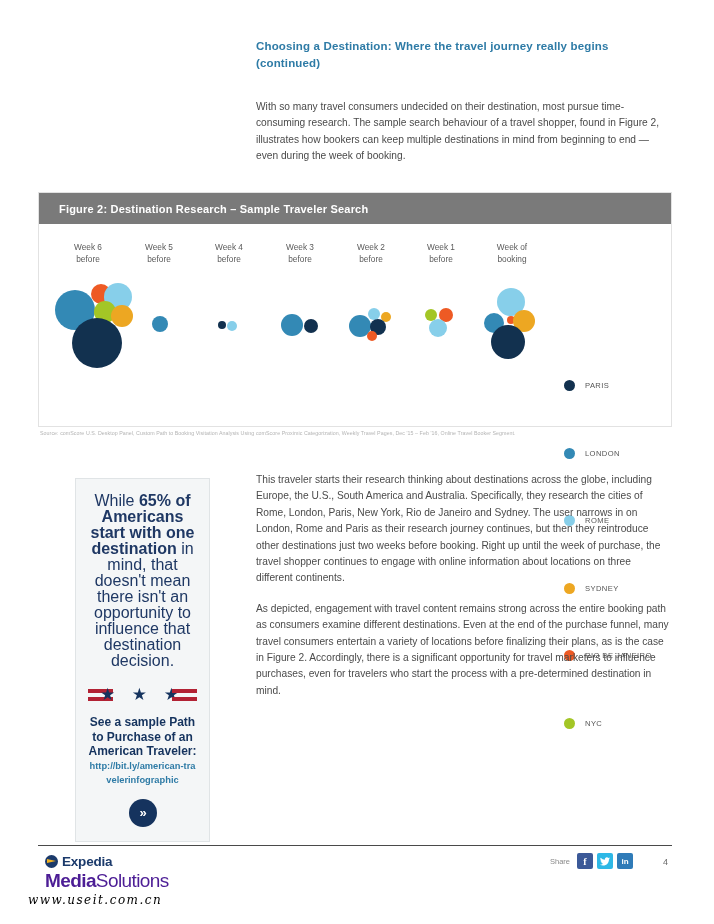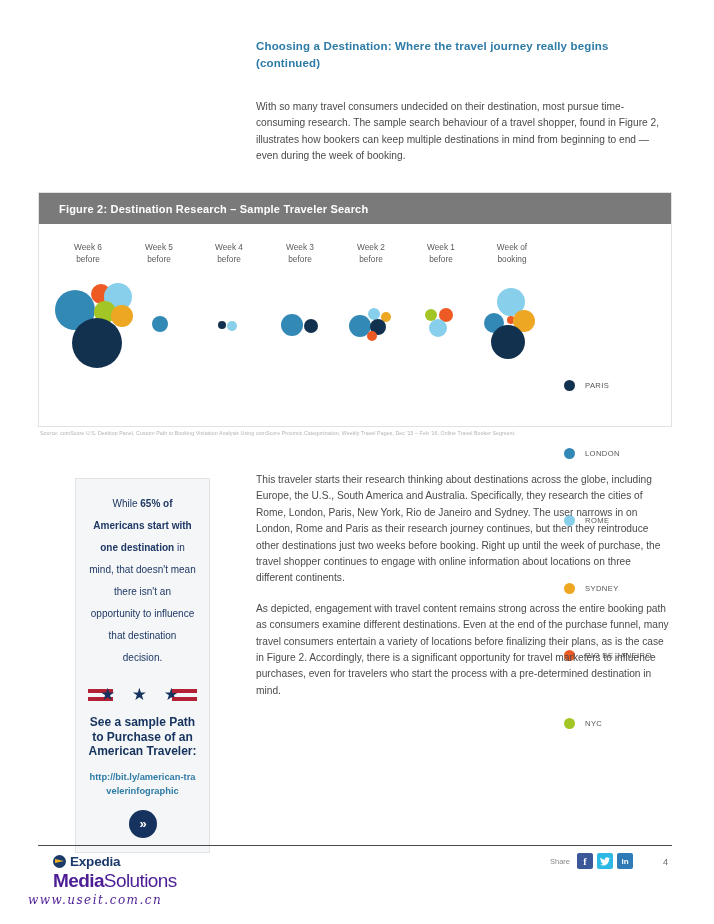--- a/index.html
+++ b/index.html
@@ -63,21 +63,21 @@
     font-size:5.3px; color:#b4b4b4; letter-spacing:0.05px;
   }
 
   
   .callout{
     position:absolute; left:75px; top:478px; width:135px;
     background:#f4f6f7; border:1px solid #e0e4e6; box-sizing:border-box;
     padding:14px 12px 0 12px;
   }
   .callout-quote{
-    font-size:10px; line-height:22px; text-align:center; color:#1f3864;
+    font-size:16px; line-height:16px; text-align:center; color:#1f3864;
   }
   .callout-quote b{ font-weight:bold; }
 
   .flag-divider{
     margin:16px 0 0 0; height:26px; position:relative;
   }
   .flag-stripes{ position:absolute; top:4px; width:25px; }
   .flag-stripes.left{ left:0; }
   .flag-stripes.right{ right:0; }
   .stripe{ height:4px; background:#b22234; margin-bottom:4px; }
@@ -85,40 +85,40 @@
     position:absolute; left:0; right:0; top:0; text-align:center;
     color:#15335e; font-size:17px; letter-spacing:6px; line-height:20px;
   }
 
   .callout-cta{
     font-size:12px; line-height:14.5px; text-align:center;
     color:#15335e; font-weight:bold; margin-top:4px;
   }
   .callout-link{
     font-size:9.3px; line-height:14px; text-align:center;
-    color:#2e7ba6; font-weight:bold; margin-top:11px; word-break:break-all;
+    color:#2e7ba6; font-weight:bold; margin-top:0; word-break:break-all;
   }
   .chevron-badge{
     margin:12px auto 14px auto; width:28px; height:28px; border-radius:50%;
     background:#15335e; color:#fff; font-size:13px; font-weight:bold;
     display:flex; align-items:center; justify-content:center; letter-spacing:-1px;
   }
 
   
   .body-col{ position:absolute; left:256px; top:472px; width:414px; }
   .body-para{
     font-size:10.2px; line-height:16.4px; color:#4a4a4a; margin-bottom:14px;
   }
 
   
   .footer-rule{
     position:absolute; left:38px; top:845px; width:634px; height:1px;
     background:#4a4a4a;
   }
-  .logo{ position:absolute; left:45px; top:853px;margin-left:8px; }
+  .logo{ position:absolute; left:45px; top:853px; }
   .logo-top{ display:flex; align-items:center; height:16px; }
   .logo-mark{
     width:13px; height:13px; border-radius:50%; background:#1b3a6b;
     position:relative; margin-right:4px;
   }
   .logo-mark:after{
     content:""; position:absolute; left:2px; top:4.5px;
     width:0; height:0;
     border-left:9px solid #f0b323;
     border-top:2.5px solid transparent;
@@ -128,21 +128,21 @@
     font-size:13.5px; color:#1b3a6b; font-weight:bold; letter-spacing:-0.2px;
   }
   .logo-media{
     font-size:19px; color:#4c1d95; letter-spacing:-0.6px; margin-top:1px;
   }
   .logo-media b{ font-weight:bold; }
   .logo-media span{ font-weight:normal; }
 
   .watermark{
     position:absolute; left:28px; top:893px;
-    font-size:12px; color:#4c1d95; letter-spacing:1.5px;
+    font-size:12px; color:#000000; letter-spacing:1.5px;
     font-family:"DejaVu Serif", serif; font-style:italic;
   }
 
   .share-group{
     position:absolute; left:550px; top:853px;
     display:flex; align-items:center;
   }
   .share-text{ font-size:7.5px; color:#8a8a8a; margin-right:7px; }
   .share-btn{
     width:16px; height:16px; margin-right:4px; border-radius:2px;

